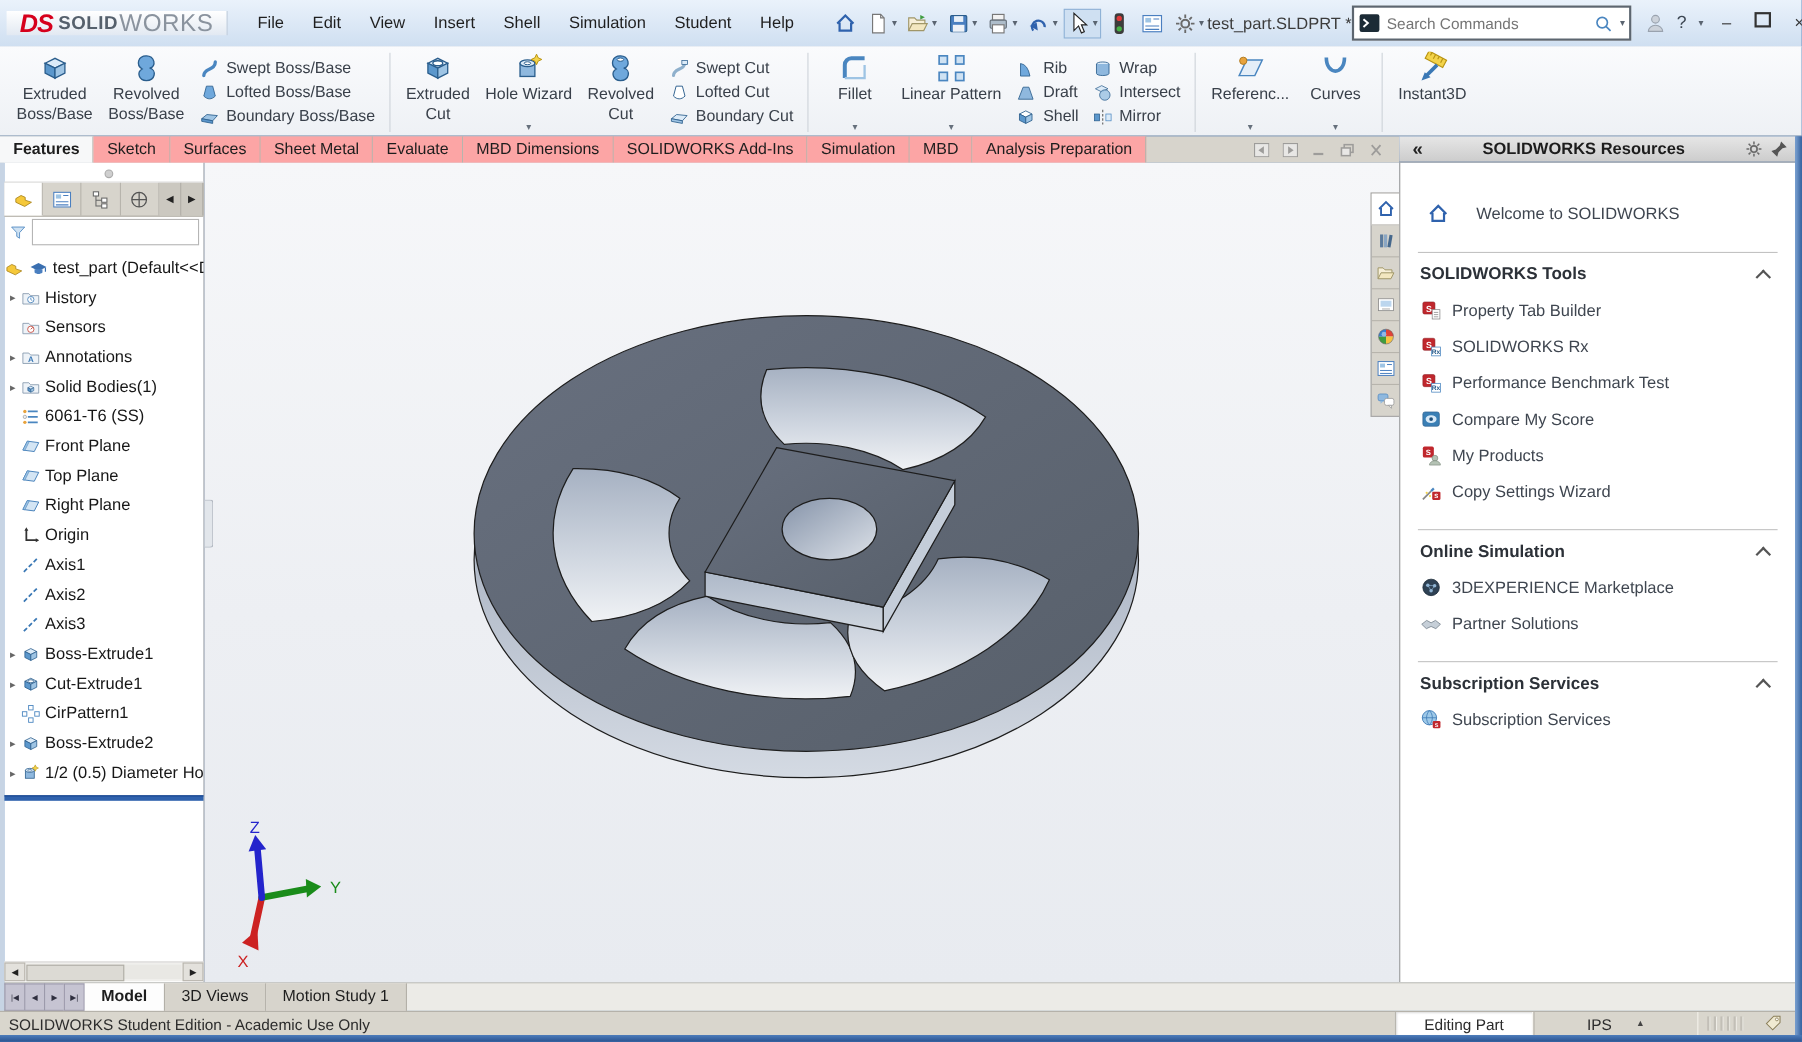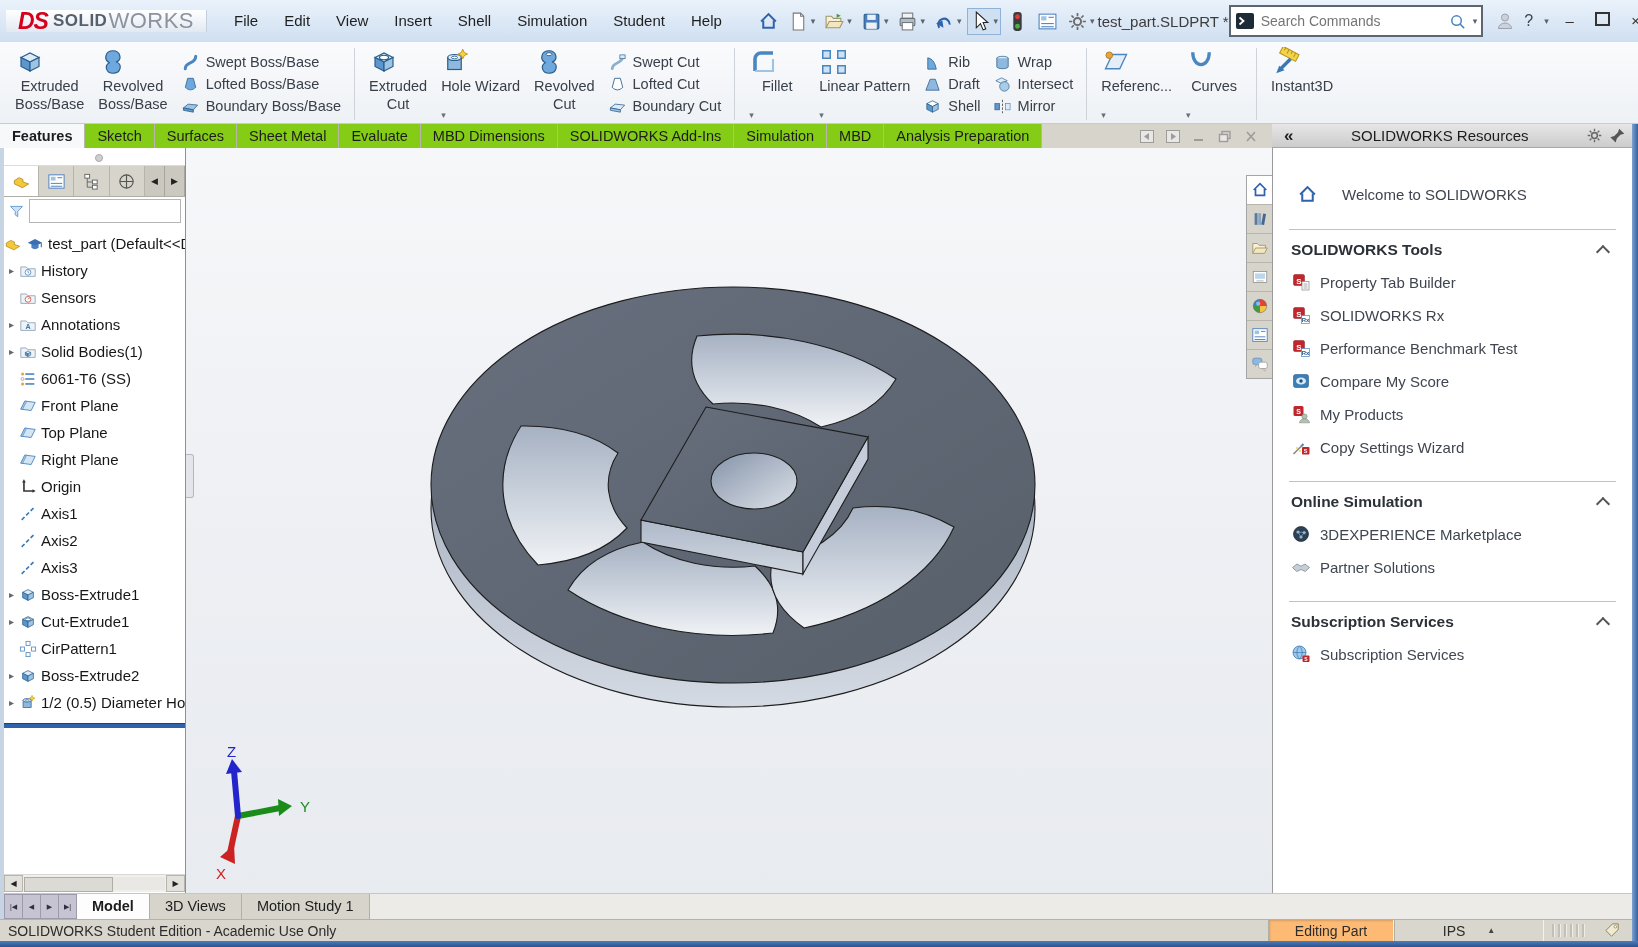--- a/index.html
+++ b/index.html
@@ -36,44 +36,44 @@
   .person{width:20px;height:20px}
   .help-q{font-size:16px;color:#3c4652}
   .winbtn{font-size:15px;color:#333;width:24px;text-align:center;line-height:20px}
   .maxbox{width:11px;height:10px;border:2px solid #333;display:inline-block}
 
   
   .ribbon{position:absolute;left:0;top:42px;width:100%;height:82px;
     background:linear-gradient(#fafbfd,#eef1f5);border-bottom:1px solid #c7ccd2;
     display:flex;align-items:stretch;padding:3px 4px 0 8px;box-sizing:border-box}
   .rb-sep{width:1px;background:#ced3d9;margin:3px 7px}
-  .rb-big{display:flex;flex-direction:column;padding:2px 7px 1px;min-width:56px}
+  .rb-big{display:flex;flex-direction:column;align-items:center;padding:2px 7px 1px;min-width:56px}
   .rb-ic{width:30px;height:30px;display:block}
   .rb-lbl{font-size:14.5px;color:#39404a;white-space:pre-line;text-align:center;line-height:1.22;margin-top:1px}
   .rb-dd{font-size:9px;color:#66707c;margin-top:auto;height:12px}
   .rb-stack{display:flex;flex-direction:column;justify-content:center;gap:3px;padding:0 6px}
   .rb-small{display:flex;align-items:center;gap:6px}
   .rb-ic-s{width:19px;height:19px;display:inline-block}
   .rb-slbl{font-size:14.5px;color:#39404a;white-space:nowrap}
 
   
   .tabbar{position:absolute;left:0;top:124px;width:1272px;height:24px;background:#d7d4cc;
     display:flex;align-items:stretch}
   .ftab{padding:0 12px;font-size:14.5px;color:#1d1d1d;line-height:24px;
-    border-right:1px solid #b7b4ac;background:#84cc16;white-space:nowrap}
+    border-right:1px solid #b7b4ac;background:#fca5a5;white-space:nowrap}
   .ftab.active{background:#f7f8f9;font-weight:bold}
   .docwin{margin-left:auto;display:flex;align-items:center;gap:12px;padding-right:14px}
   .docwin .ic{width:14px;height:13px;opacity:.75}
 
   
   .res-header{position:absolute;left:1272px;top:124px;width:360px;height:24px;
     background:linear-gradient(#e6e6e6,#cccccc);border-bottom:1px solid #a8a8a8;
     display:flex;align-items:center;box-sizing:border-box;padding:0 6px}
   .res-collapse{font-size:17px;font-weight:bold;color:#222;padding:0 6px}
-  .res-title{flex:1;text-align:center;font-size:15px;font-weight:normal;color:#1c1c1c}
+  .res-title{flex:1;text-align:center;font-size:15px;font-weight:bold;color:#1c1c1c}
   .res-gear,.res-pin{width:17px;height:17px;margin-left:6px}
 
   
   .win-left{position:absolute;left:0;top:148px;width:4px;height:793px;background:#c7d4e4}
   .tree{position:absolute;left:4px;top:148px;width:182px;height:745px;background:#fff;
     border-right:1px solid #8b9199;box-sizing:border-box}
   .tree-grip{height:17px;border-bottom:1px solid #dcdcdc;position:relative}
   .tree-grip::after{content:"";position:absolute;left:50%;top:6px;width:6px;height:6px;
     border-radius:50%;background:#cfcfcf;border:1px solid #aaa}
   .tree-tabs{height:30px;display:flex;background:#d7d4cc;border-bottom:1px solid #b0ada5}
@@ -136,21 +136,21 @@
   .bnav-btn:last-child{border-right:1px solid #9c9aab}
   .btab{padding:0 15px;font-size:14.5px;line-height:25px;background:#d7d4cc;
     border-right:1px solid #b3b0a8;color:#1d1d1d;white-space:nowrap}
   .btab.active{background:#fdfdfd;font-weight:bold}
   .statusbar{position:absolute;left:0;top:919px;width:1632px;height:22px;background:#d9d6cd;
     border-top:1px solid #b5b2aa;display:flex;align-items:center;font-size:14px;color:#2c2c2c;box-sizing:border-box}
   .status-msg{margin-left:8px}
   .status-right{margin-left:auto;display:flex;align-items:center;height:100%}
   .seg{height:100%;display:flex;align-items:center;justify-content:center;
     border-left:1px solid #b1aea6;border-right:1px solid #f4f2ec;padding:0 14px}
-  .seg.sunken{background:#fdba74;box-shadow:inset 1px 1px 2px rgba(0,0,0,.15)}
+  .seg.sunken{background:#ffffff;box-shadow:inset 1px 1px 2px rgba(0,0,0,.15)}
   .units-arrow{font-size:8px;color:#444;margin-left:22px}
   .ridges{display:flex;gap:3px;height:60%;align-items:stretch;padding:0 8px}
   .ridges i{width:2px;background:#c2bfb7;border-right:1px solid #efede7}
   .tag-ic{width:19px;height:19px;margin:0 10px}
   .win-bottom{position:absolute;left:0;top:941px;width:100%;height:6px;
     background:linear-gradient(#4d7cba,#2a5390)}
   .win-right{position:absolute;left:1632px;top:124px;width:6px;height:817px;
     background:linear-gradient(90deg,#7ba2d2,#35619e)}
 </style>
 </head>

